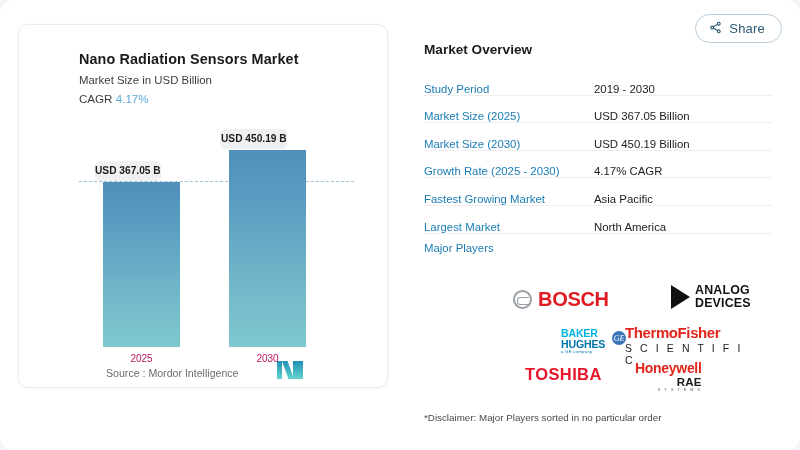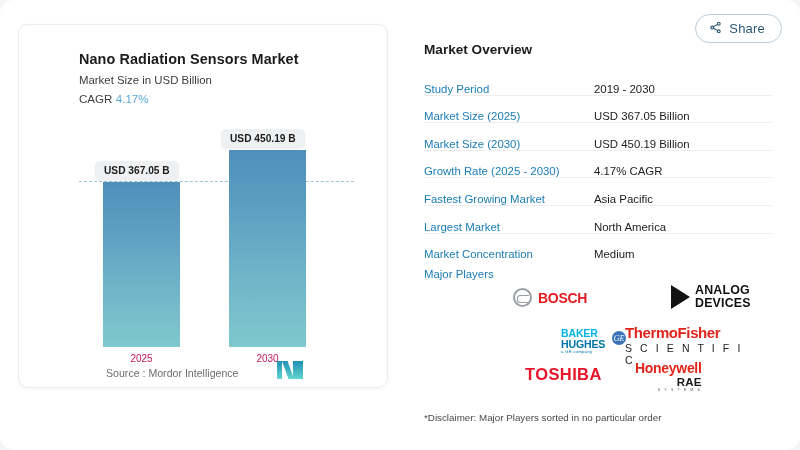--- a/index.html
+++ b/index.html
@@ -96,21 +96,21 @@
     border-top: 1px dashed #9dc3d8;
   }
   .bar {
     position: absolute;
     background: linear-gradient(to bottom, #4f8fba 0%, #5c9ec2 28%, #6fb3c8 62%, #7fc8ce 100%);
   }
   .bar-label {
     position: absolute;
     background: #eef0f2;
     border-radius: 5px;
-    padding: 4px 9px;
+    padding: 4px 0;
     font-size: 10.2px;
     font-weight: bold;
     color: #1c1c1c;
     white-space: nowrap;
     box-shadow: 0 1px 2px rgba(0,0,0,.07);
   }
   .x-label {
     position: absolute;
     font-size: 10px;
     color: #be185d;
@@ -186,21 +186,21 @@
     width: 19px; height: 19px; border-radius: 50%;
     border: 2px solid #9aa0a6; box-sizing: border-box;
     position: relative; background: #fff;
   }
   .bosch-mark::before {
     content: ""; position: absolute; left: 2px; top: 4.5px;
     width: 11px; height: 6px; border: 1.6px solid #9aa0a6;
     border-radius: 3px 0 0 3px; border-right: none;
   }
   .bosch-word {
-    font-size: 14px; font-weight: bold; color: #e11b22;
+    font-size: 20px; font-weight: bold; color: #e11b22;
     letter-spacing: -0.3px; font-family: "Liberation Sans", sans-serif; text-align: right;
   }
 
   .adi-wrap { left: 118px; top: 4px; display: flex; align-items: center; gap: 5px; padding-left: 48px; }
   .adi-tri {
     width: 0; height: 0;
     border-left: 19px solid #111111;
     border-top: 12px solid transparent;
     border-bottom: 12px solid transparent;
   }
@@ -335,24 +335,20 @@
       <div class="ov-val">4.17% CAGR</div>
     </div>
     <div class="ov-row">
       <div class="ov-key">Fastest Growing Market</div>
       <div class="ov-val">Asia Pacific</div>
     </div>
     <div class="ov-row">
       <div class="ov-key">Largest Market</div>
       <div class="ov-val">North America</div>
     </div>
-    <div class="ov-row last">
-      <div class="ov-key">Market Concentration</div>
-      <div class="ov-val">Medium</div>
-    </div>
 
     <div class="players-head">Major Players</div>
   </div>
 
   <div class="logos">
 
     <div class="logo bosch-wrap">
       <span class="bosch-mark"></span>
       <span class="bosch-word">BOSCH</span>
     </div>

